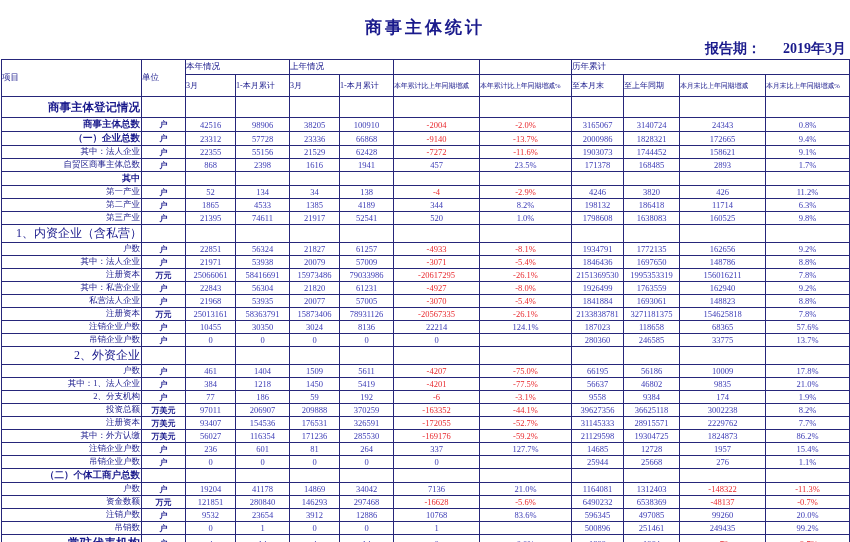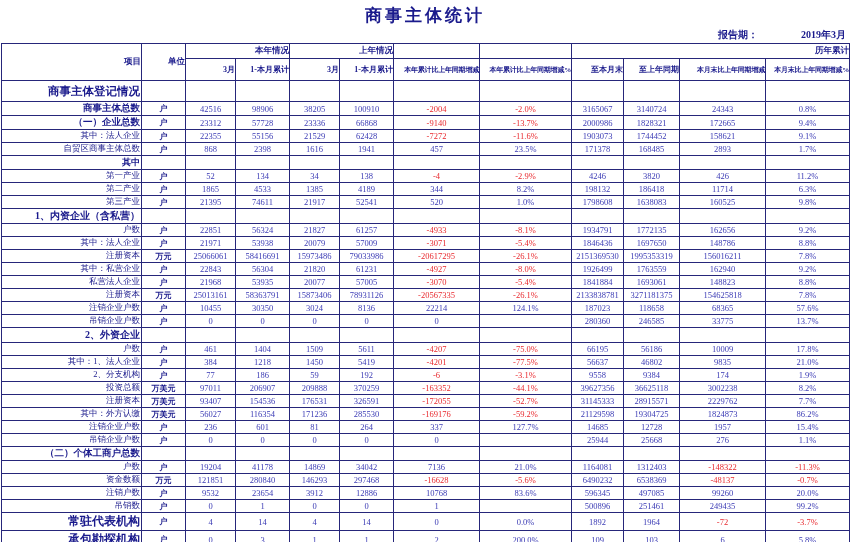--- a/index.html
+++ b/index.html
@@ -9,52 +9,52 @@
     --grid:#26267a;
   }
   *{box-sizing:border-box;margin:0;padding:0}
   html,body{background:#fff}
   body{
     width:850px;height:542px;overflow:hidden;
     font-family:"Liberation Serif","DejaVu Serif",serif;
   }
   .title{
     text-align:center;color:var(--label-navy);
-    font-size:17px;font-weight:bold;letter-spacing:3px;padding-top:4px;
+    font-size:17px;font-weight:bold;letter-spacing:3px;padding-top:16px;
   }
   .report-line{
     display:flex;justify-content:flex-end;align-items:flex-end;
-    color:var(--label-navy);font-weight:bold;font-size:10px;
-    padding:1px 4px 1px 0;gap:43px;
+    color:var(--label-navy);font-weight:bold;font-size:14px;
+    padding:1px 4px 1px 0;gap:22px;
   }
   table{
     border-collapse:collapse;table-layout:fixed;
     width:848px;margin:0 1px;
   }
   th,td{
     border:1px solid var(--grid);
     overflow:hidden;white-space:nowrap;
   }
   th{
-    color:var(--label-navy);font-weight:bold;text-align:right;
+    color:var(--label-navy);font-weight:normal;text-align:left;
     font-size:8px;padding:1px 0;margin-top:25px;
   }
   .th-grp{height:13px;font-size:8.5px}
   .th-sm{font-size:7px;letter-spacing:-0.2px}
   thead tr:nth-child(2) th{height:22px}
   td{height:13px;font-size:8.5px;padding:0 1px}
   .c-label{color:var(--label-navy);text-align:right}
   .c-unit{color:var(--label-navy);text-align:center;font-weight:bold;font-size:8px}
   .c-val{color:var(--value-blue);text-align:center}
   .c-val.neg{color:var(--negative-red)}
   .r-section td{height:21px}
   .r-section .c-label{font-size:11.5px;font-weight:bold;padding-left:3px}
   .r-total .c-label{font-size:9.5px;font-weight:bold;padding-left:3px}
   .r-group .c-label{font-size:9.5px;font-weight:bold;padding-left:8px}
-  .r-sub .c-label{font-size:10px;font-weight:bold;padding-left:14px}
+  .r-sub .c-label{font-size:12px;font-weight:normal;padding-left:14px}
   .r-mid .c-label{font-size:9px;font-weight:bold;padding-left:11px}
   .r-item .c-label{font-size:8.5px;padding-left:26px}
   .r-big td{height:15px}
   .r-big .c-label{font-size:12px;font-weight:bold;padding-left:2px}
   .note{
     color:var(--label-navy);font-weight:bold;font-size:8.5px;
     padding:2px 0 0 3px;letter-spacing:0.2px;
   }
 </style>
 </head>

